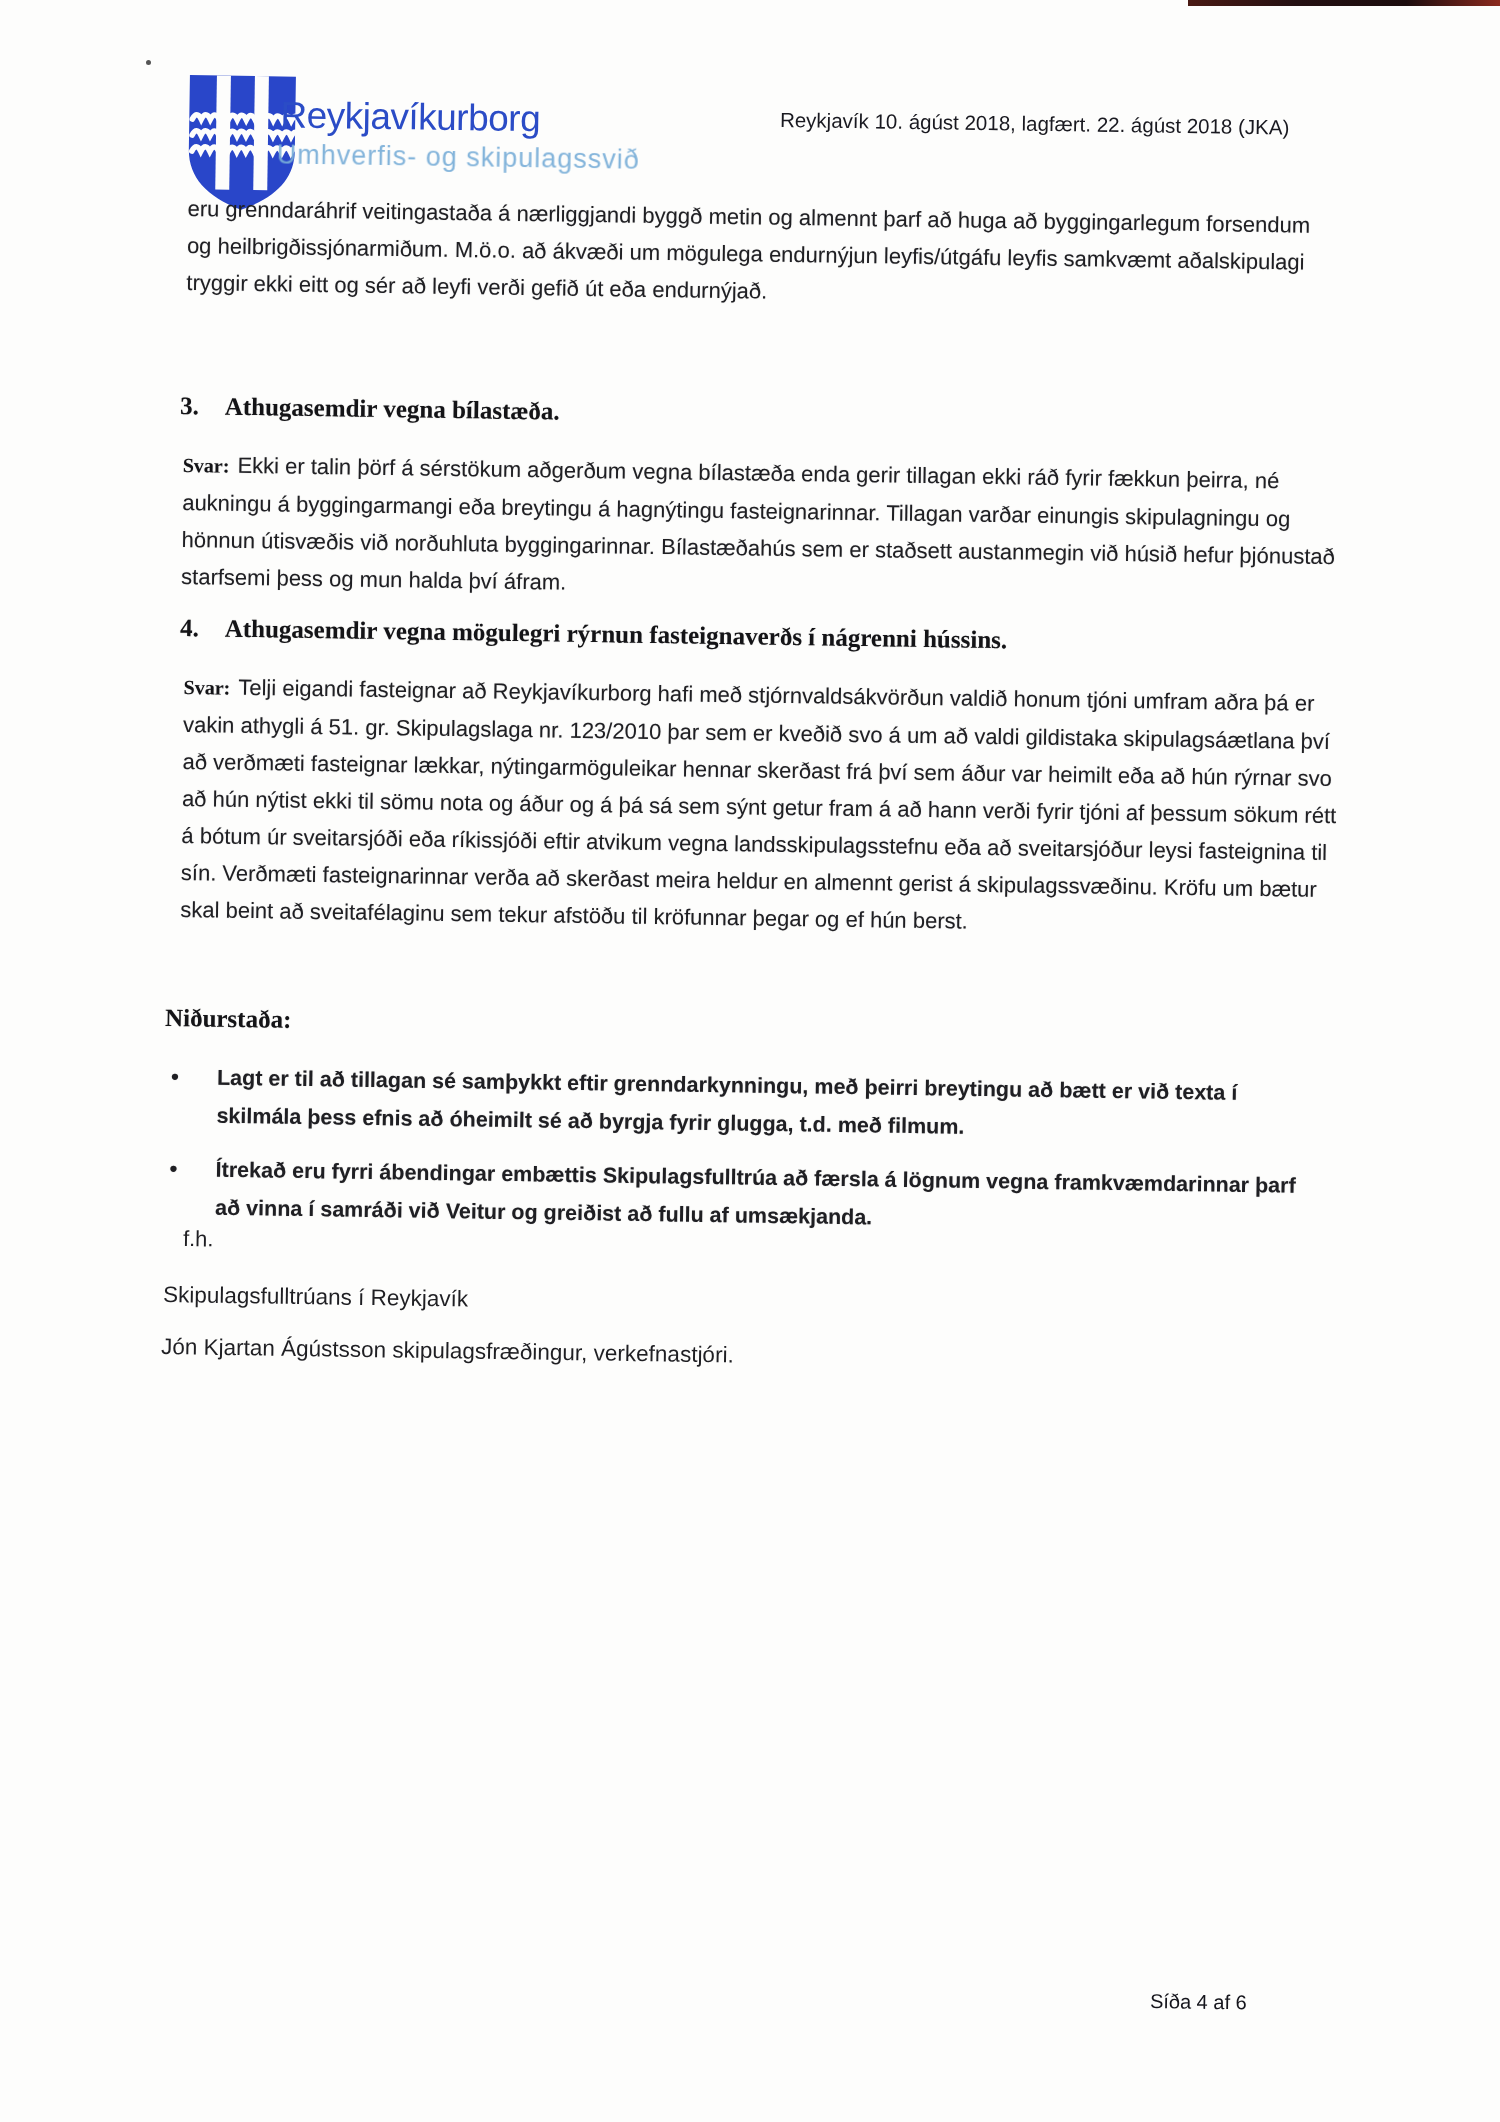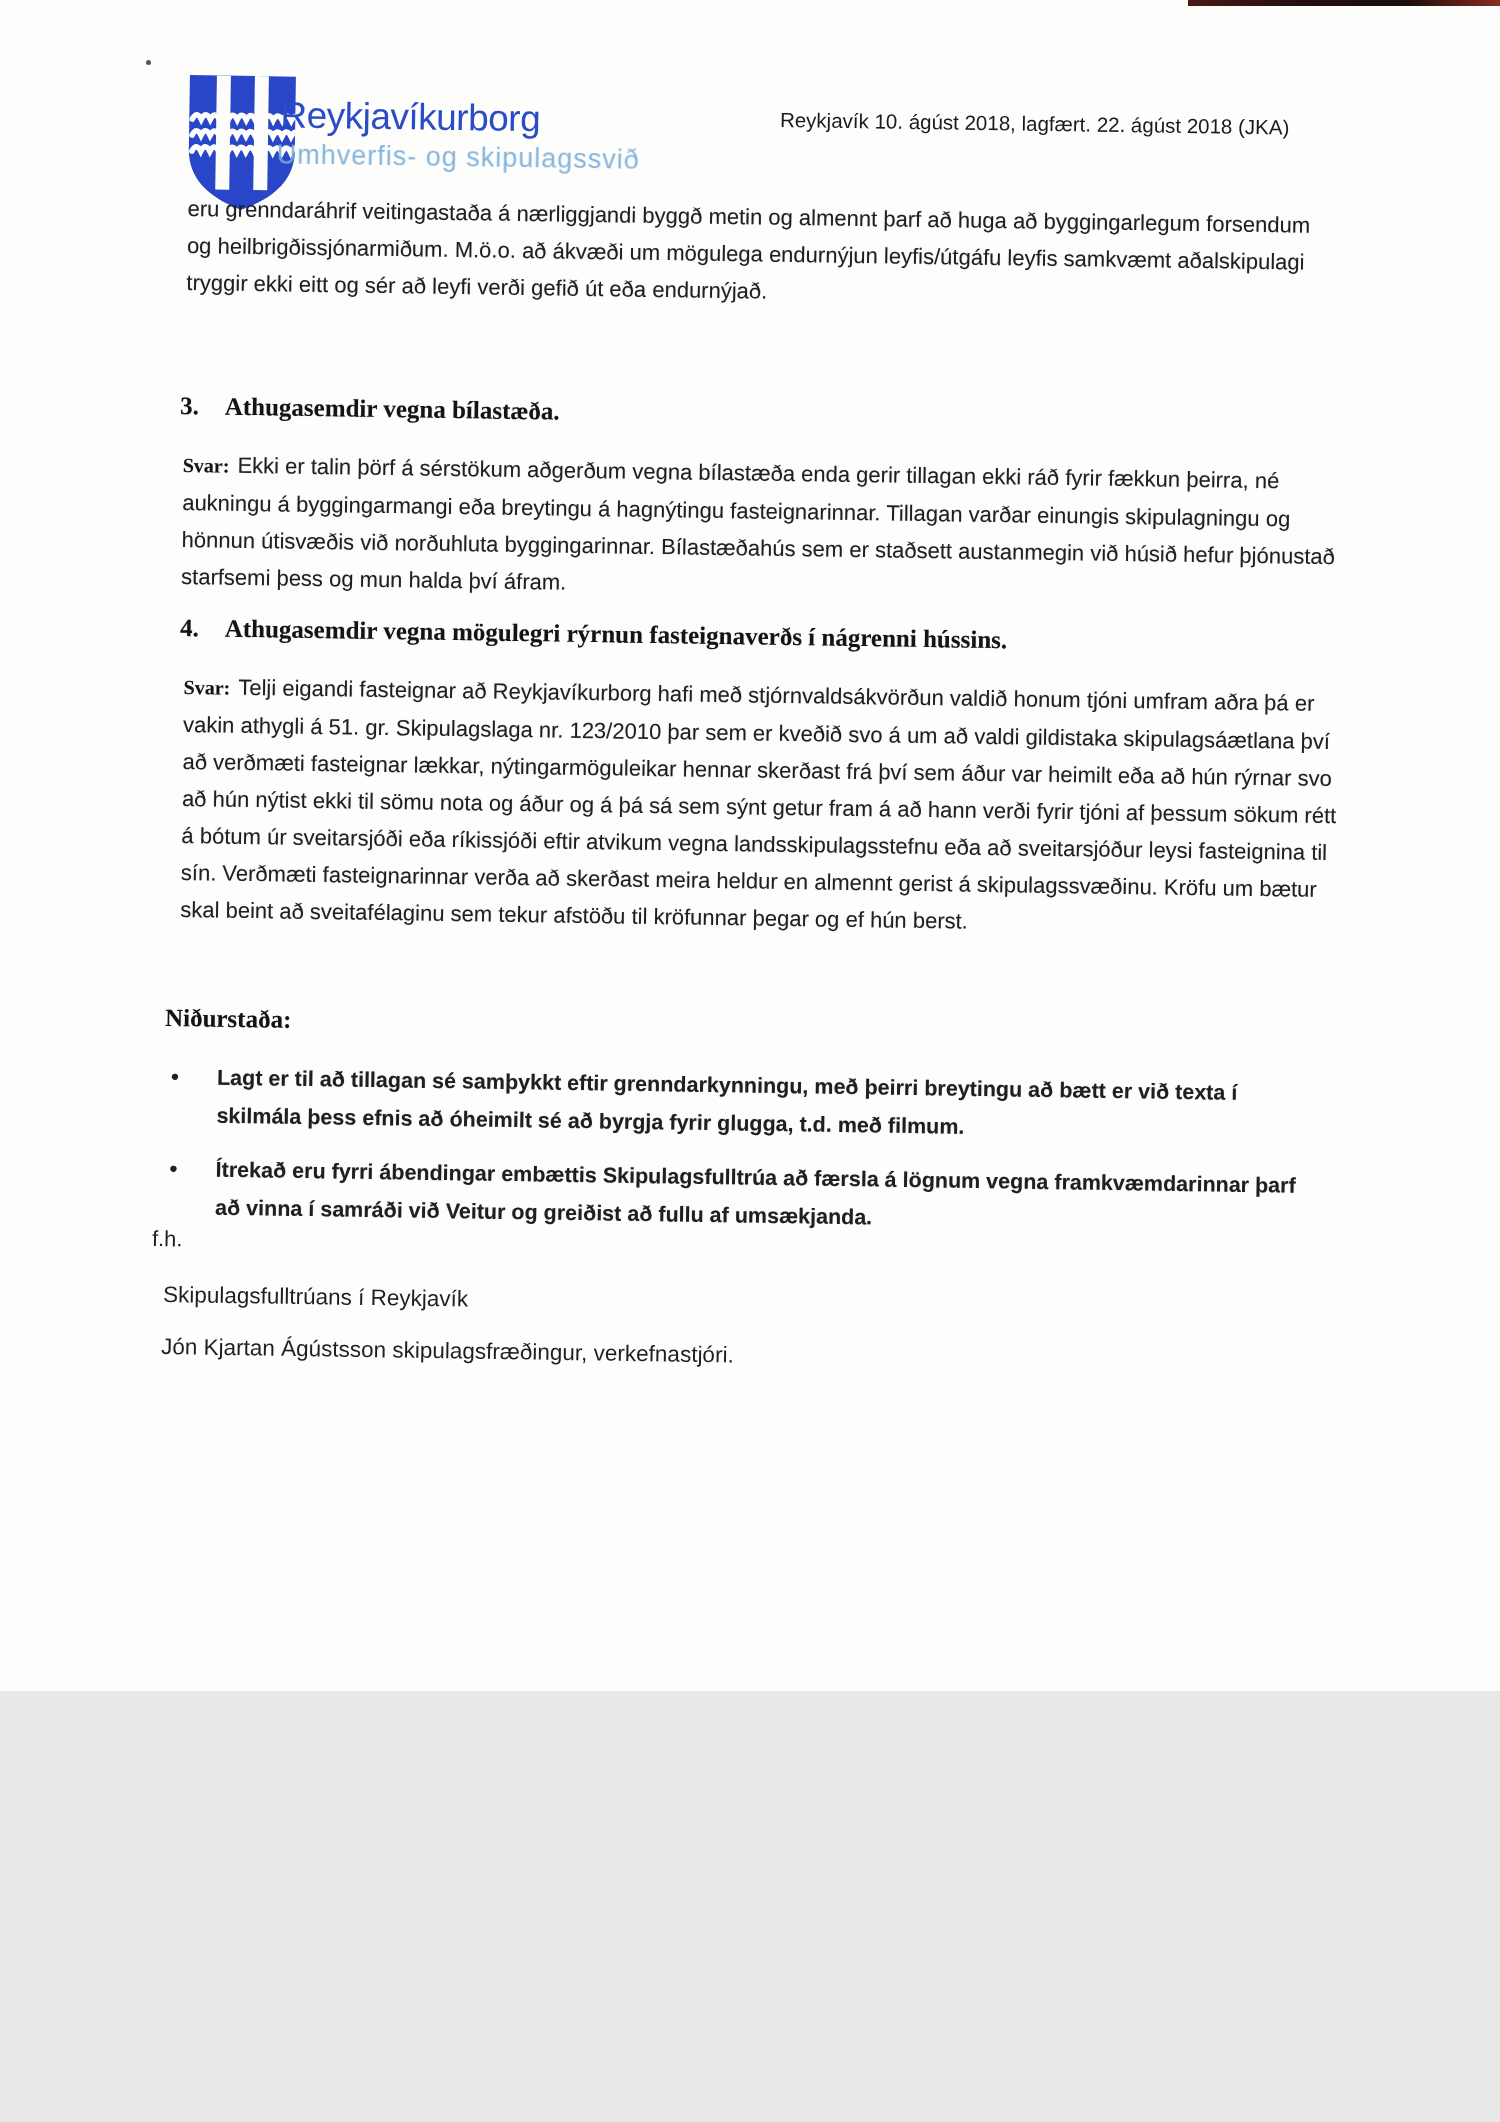--- a/index.html
+++ b/index.html
@@ -1,17 +1,17 @@
 <!DOCTYPE html>
 <html><head>
 <meta charset="utf-8">
 <style>
   html,body{margin:0;padding:0;background:#e8e8e8;}
   .page{
-    position:relative;width:1500px;height:1691px;background:#fdfdfc;
+    position:relative;width:1500px;height:2122px;background:#fdfdfc;
     font-family:"Liberation Sans",sans-serif;color:#1f1f23;overflow:hidden;
   }
   .tilt{transform:rotate(0.85deg);transform-origin:0 50%;}
   
   .scan-artifact{
     position:absolute;top:0;left:1188px;width:312px;height:6px;
     background:linear-gradient(90deg,#4a1a14 0%,#241012 35%,#1c0d0e 70%,#6d221a 92%,#8c2a1e 100%);
   }
   .scan-dot{position:absolute;left:146px;top:60px;width:5px;height:5px;border-radius:50%;background:#555;}
   
@@ -38,21 +38,21 @@
   .svar2{top:668px;width:1165px;}
   .svar-label{font-family:"Liberation Serif",serif;font-weight:bold;font-size:20px;margin-right:8px;color:#141417;}
   .conclusion-heading{
     position:absolute;left:165px;top:1004px;
     font-family:"Liberation Serif",serif;font-weight:bold;font-size:25px;color:#141417;
     text-shadow:0 0 1px rgba(20,20,20,.3);
   }
   .bullet-list{position:absolute;left:168px;top:1058px;width:1155px;}
   .bullet-item{position:relative;padding-left:48px;margin-bottom:16px;font-weight:bold;font-size:21.5px;line-height:38px;text-shadow:0 0 1px rgba(25,25,30,.3);}
   .bullet-marker{position:absolute;left:2px;top:0;font-size:22px;}
-  .fh{position:absolute;left:152px;top:1226px;font-size:22px;}
+  .fh{position:absolute;left:183px;top:1226px;font-size:22px;}
   .sig-office{position:absolute;left:163px;top:1282px;font-size:22.5px;}
   .sig-name{position:absolute;left:161px;top:1334px;font-size:22.5px;}
   .page-footer{position:absolute;left:1150px;top:1990px;font-size:20px;color:#15151c;}
 </style>
 </head>
 <body>
 
 <div class="page">
 
   <div class="scan-artifact"></div>

